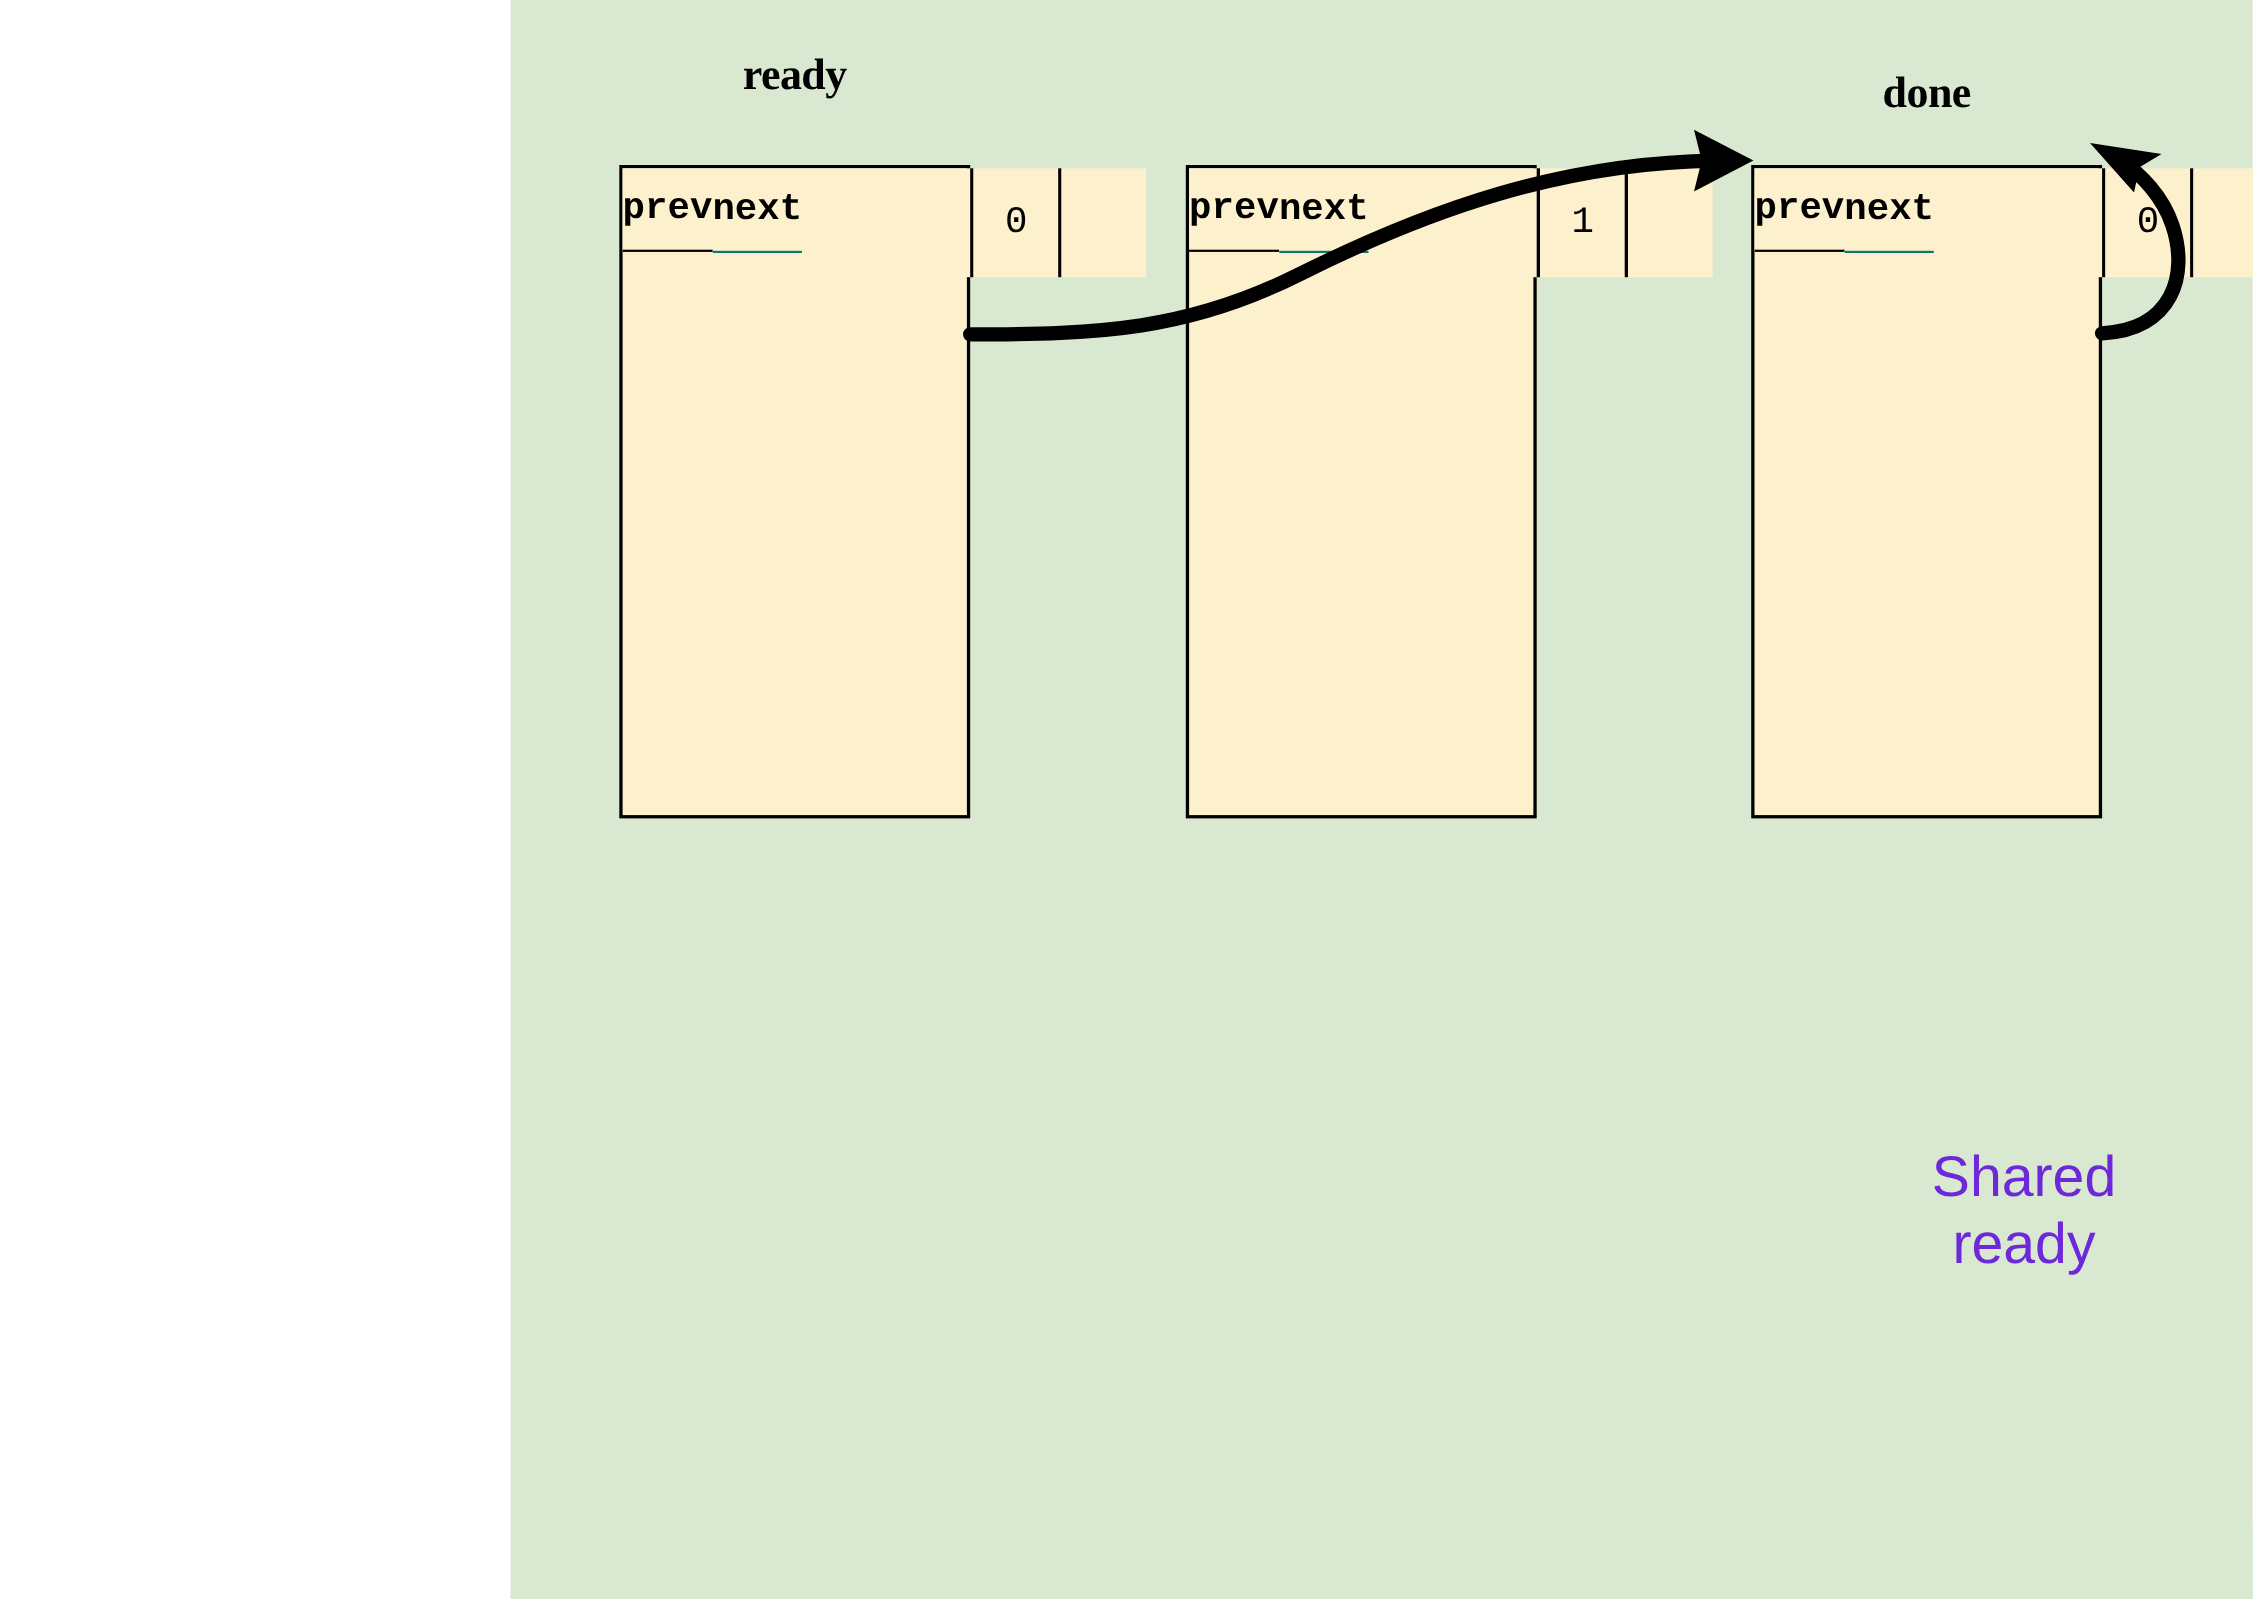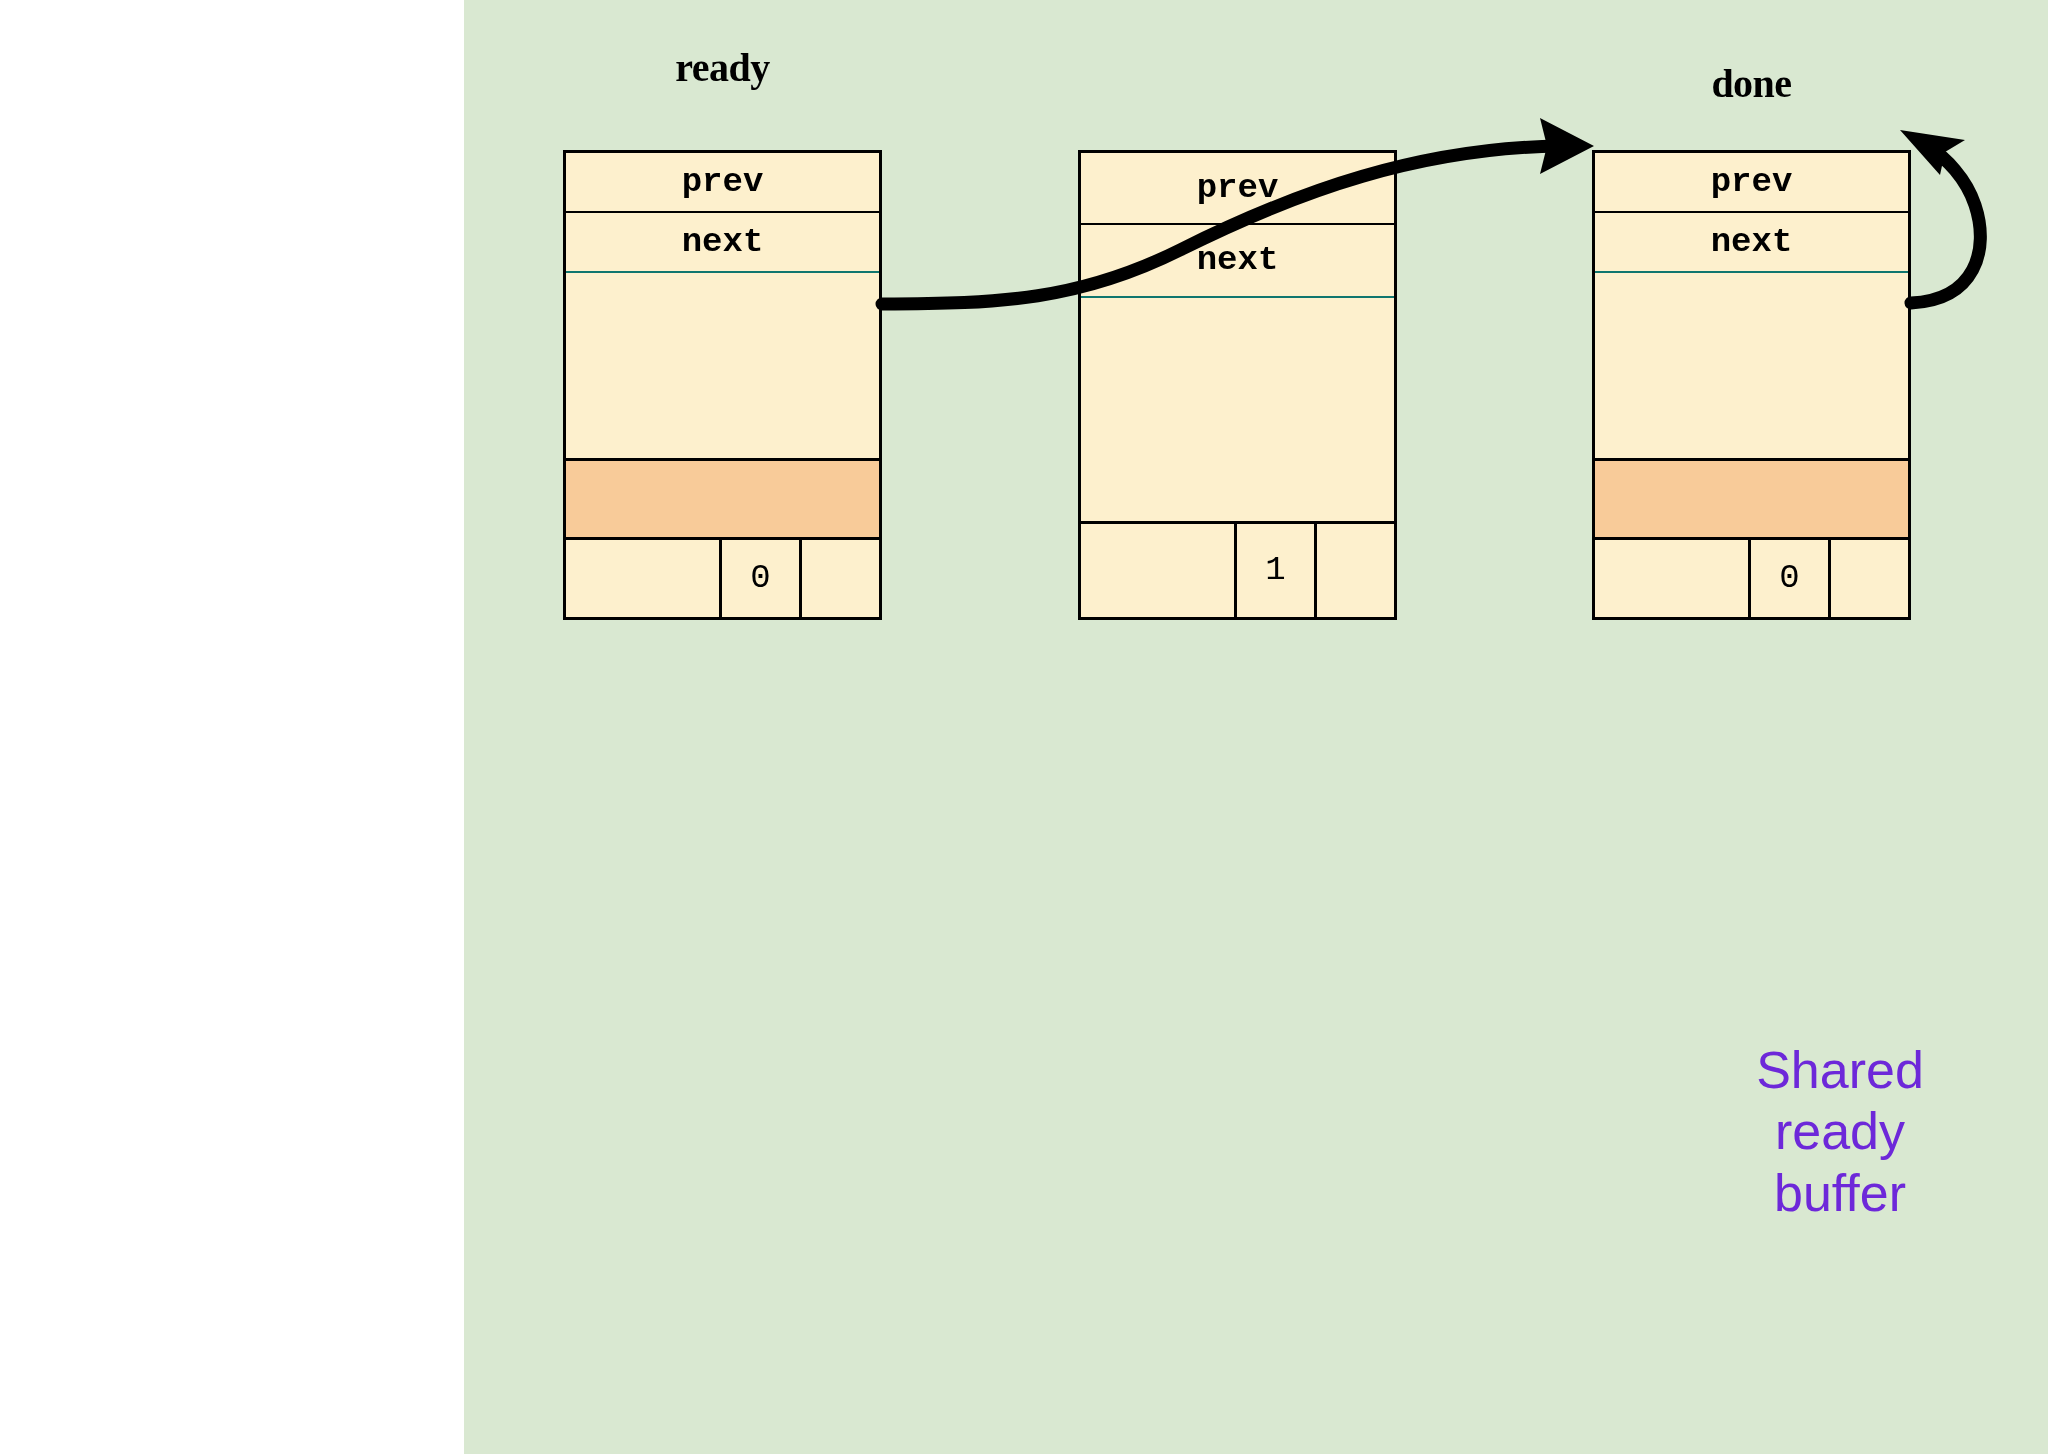--- a/index.html
+++ b/index.html
@@ -30,26 +30,26 @@
     font-weight: bold;
     font-size: 40px;
     color: #000;
     text-align: center;
     white-space: nowrap;
     letter-spacing: -0.5px;
   }
   .node-box {
     position: absolute;
     width: 319px;
-    height: 470px;
+    height: 594px;
     box-sizing: border-box;
     border: 3px solid #000;
     background: #fdf0cd;
     display: flex;
-    flex-direction: column;
+    flex-direction: row;
   }
   .cell {
     box-sizing: border-box;
     display: flex;
     align-items: center;
     justify-content: center;
     font-family: "Liberation Mono", "DejaVu Sans Mono", monospace;
     font-weight: bold;
     font-size: 34px;
     color: #000;
@@ -146,16 +146,15 @@
     </g>
     <g>
       <path d="M 1911 303 C 1975 300, 1990 250, 1975 205 C 1966 178, 1946 158, 1928 146" fill="none" stroke="#000000" stroke-width="13" stroke-linecap="round"></path>
       <polygon points="1900,130 1965,140 1945,152 1940,175" fill="#000000"></polygon>
     </g>
   </svg>
 
   <div id="buffer-caption" style="left:1700px; top:1040px; width:280px;">
     <div>Shared</div>
     <div>ready</div>
-    <div>buffer</div>
   </div>
 
 </div>
 
 </body></html>

